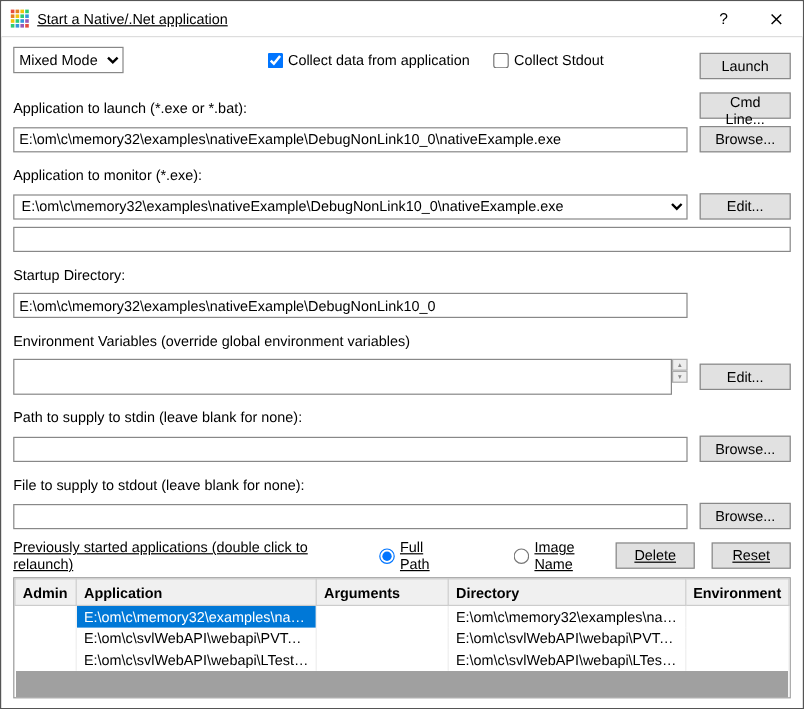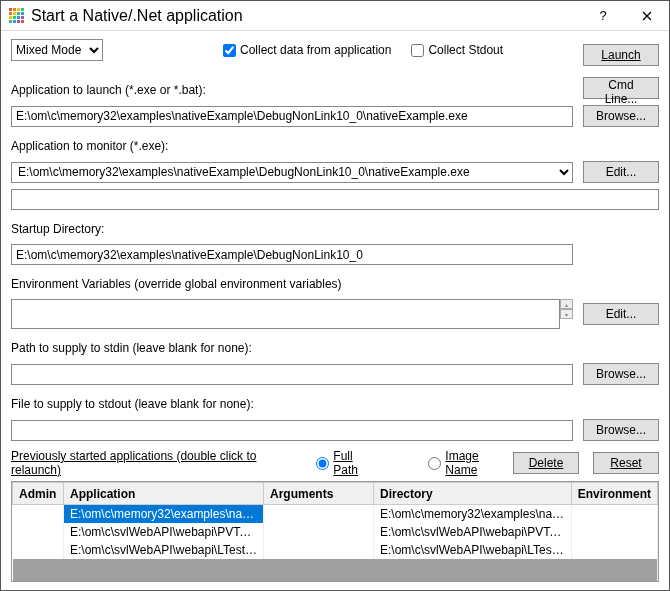--- a/index.html
+++ b/index.html
@@ -1,20 +1,20 @@
 <!DOCTYPE html>
 <html><head>
 <meta charset="utf-8">
 <style>
 * { box-sizing: border-box; margin: 0; padding: 0; }
 body { font-family: "Segoe UI", Tahoma, sans-serif; font-size: 12px; background: #fff; color: #000; width: 670px; height: 591px; overflow: hidden; border: 1px solid #555; }
 .titlebar { display: flex; align-items: center; height: 30px; padding: 0 0 0 8px; border-bottom: 1px solid #ddd; background: #fff; }
 .titlebar .app-icon { width: 16px; height: 16px; margin-right: 6px; display: grid; grid-template-columns: repeat(4,3px); grid-template-rows: repeat(4,3px); gap: 1px; }
 .titlebar .app-icon span { display: block; }
-.titlebar .title { flex: 1; font-size: 16px; }
+.titlebar .title { flex: 1; font-size: 12px; text-decoration: underline; }
 .titlebar .tbtn { width: 44px; height: 30px; display: flex; align-items: center; justify-content: center; font-size: 13px; }
 .content { padding: 8px 10px; }
 .row1 { display: flex; align-items: center; gap: 20px; margin-bottom: 10px; }
 select.mode { height: 22px; width: 92px; border: 1px solid #888; background: #fff; font: inherit; }
 .chk { display: flex; align-items: center; gap: 4px; }
 .chk input { width: 13px; height: 13px; }
 .lbl { display: block; margin-top: 6px; margin-bottom: 2px; }
 .btn { height: 22px; border: 1px solid #888; background: #e1e1e1; font: inherit; padding: 0 10px; min-width: 66px; text-align: center; }
 .lc-row { display: flex; align-items: center; gap: 6px; }
 .lc-label { color: #888; margin-left: auto; }
@@ -77,21 +77,21 @@
       <span style="width:80px"></span>
       <label class="chk">
         <input type="checkbox" checked="" style="">
         <span>Collect data from application</span>
       </label>
       <label class="chk">
         <input type="checkbox" style="">
         <span>Collect Stdout</span>
       </label>
     </div>
-    <button class="btn" style="text-decoration: underline; text-decoration-color:#000;">Launch</button>
+    <button class="btn" style="text-decoration-color:#000;">Launch</button>
 
     <span class="lbl">Application to launch (*.exe or *.bat):</span>
     <button class="btn">Cmd Line...</button>
 
     <input class="txt" style="height: 21px; border: 1px solid rgb(136, 136, 136); padding: 1px 4px; font: inherit;" value="E:\om\c\memory32\examples\nativeExample\DebugNonLink10_0\nativeExample.exe">
     <button class="btn">Browse...</button>
 
     <span class="lbl full">Application to monitor (*.exe):</span>
 
     <select class="combo">

